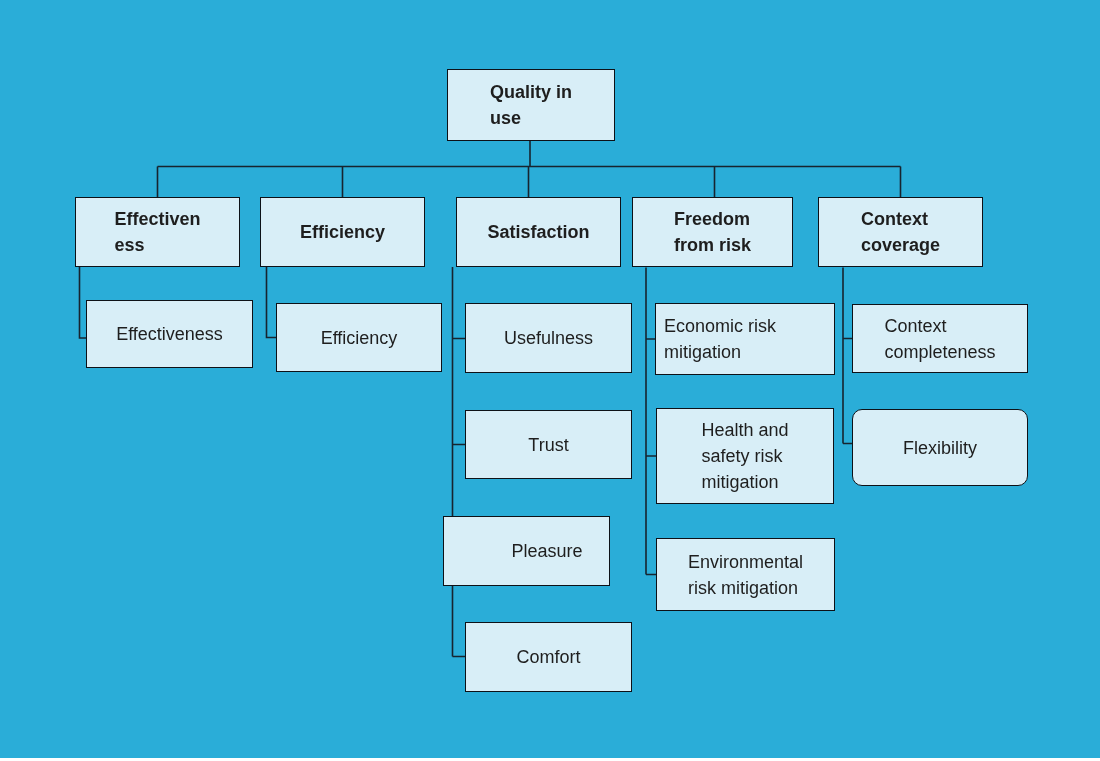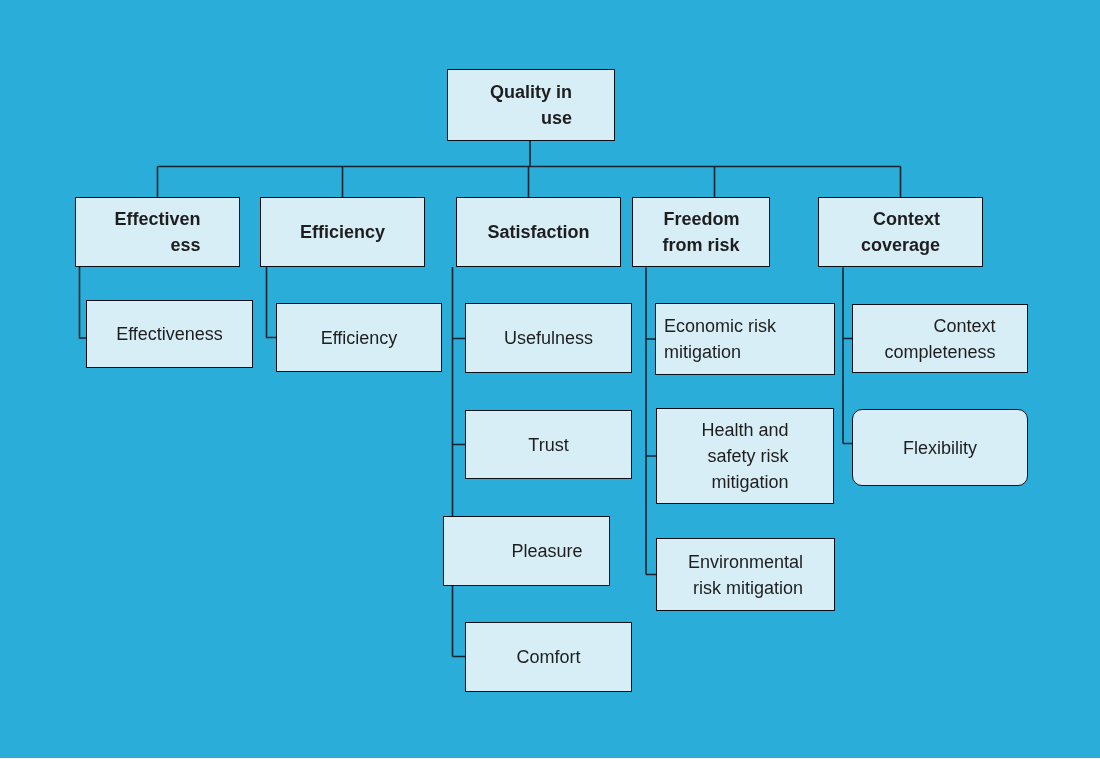--- a/index.html
+++ b/index.html
@@ -18,30 +18,30 @@
     stroke-width:1.6;
     fill:none;
   }
   .node{
     position:absolute;box-sizing:border-box;
     background:var(--node-fill,#D8EEF7);
     border:1.5px solid var(--node-border,#0D1117);
     display:flex;align-items:center;justify-content:center;
     color:var(--text,#1E1E1E);
     font-size:18px;line-height:26px;
-    text-align:right;
+    text-align:left;
   }
   .node .label{white-space:pre-line;}
   .node.bold{font-weight:700;}
   
   .n-root  {left:447px;top:69px; width:168px;height:72px;}
   .n-g1    {left:75px; top:197px;width:165px;height:70px;}
   .n-g2    {left:260px;top:197px;width:165px;height:70px;}
   .n-g3    {left:446px;top:197px;width:165px;height:70px;margin-left:10px;}
-  .n-g4    {left:632px;top:197px;width:138px;height:70px;}
+  .n-g4    {left:632px;top:197px;width:161px;height:70px;}
   .n-g5    {left:818px;top:197px;width:165px;height:70px;}
   .n-l1    {left:86px; top:300px;width:167px;height:68px;}
   .n-l2    {left:276px;top:303px;width:166px;height:69px;}
   .n-u     {left:465px;top:303px;width:167px;height:70px;}
   .n-t     {left:465px;top:410px;width:167px;height:69px;}
   .n-p     {left:443px;top:516px;width:167px;height:70px;padding-left:41px;}
   .n-c     {left:465px;top:622px;width:167px;height:70px;}
   .n-econ  {left:655px;top:303px;width:180px;height:72px;
             justify-content:flex-start;text-align:left;padding-left:8px;}
   .n-health{left:656px;top:408px;width:178px;height:96px;}

